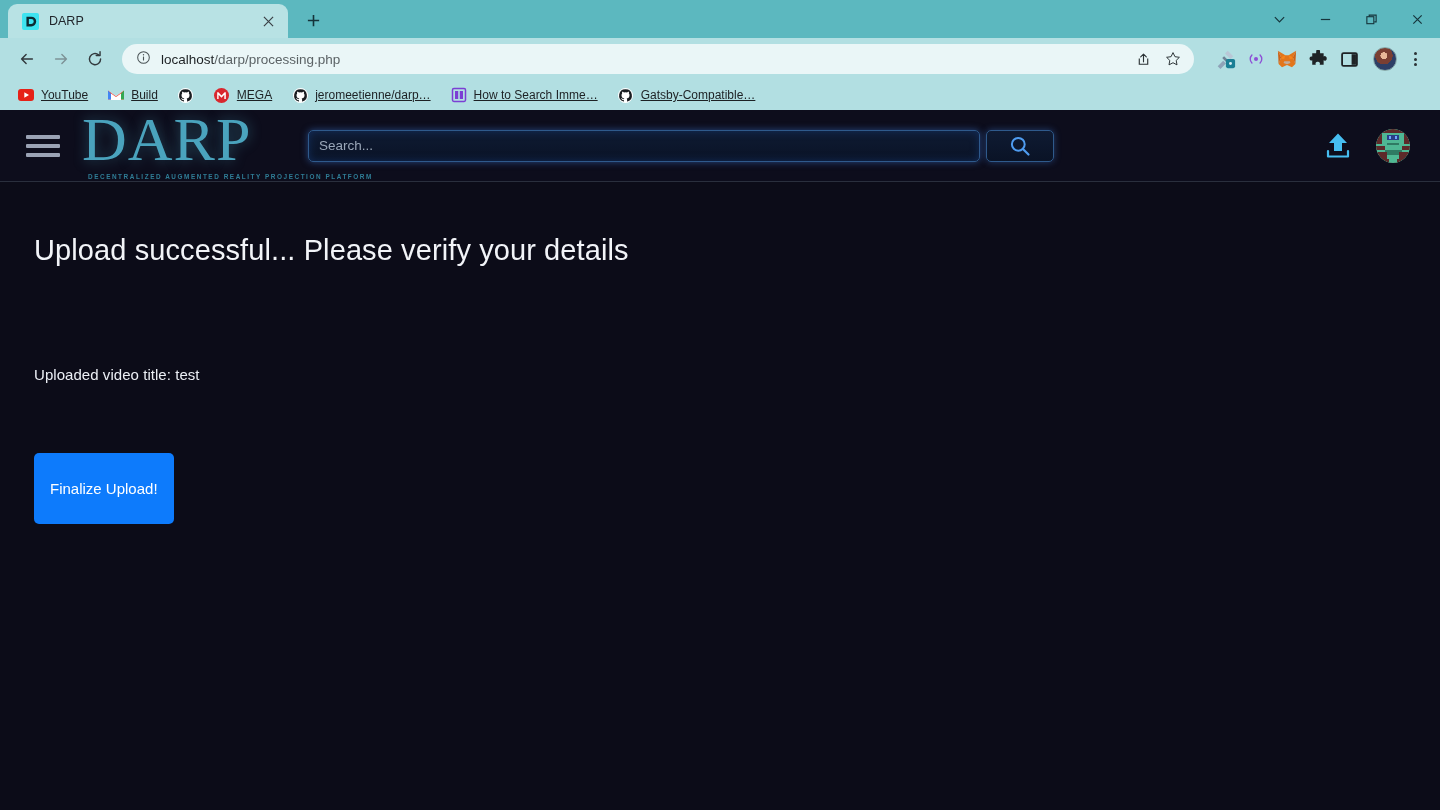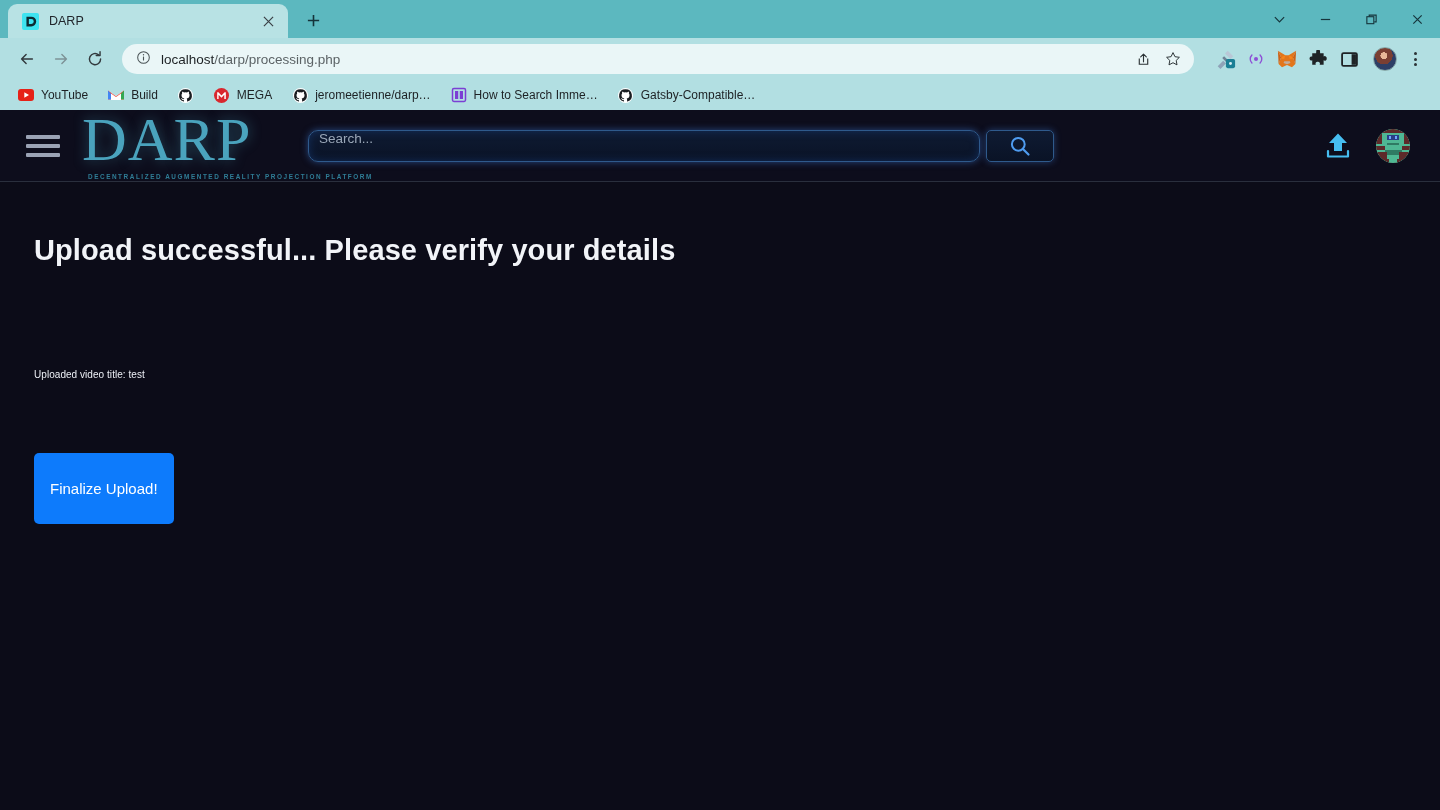--- a/index.html
+++ b/index.html
@@ -75,21 +75,21 @@
     border: 1px solid #8aa; overflow: hidden;
   }
   .kebab { width: 26px; height: 26px; display: flex; flex-direction: column; align-items: center; justify-content: center; gap: 2.5px; }
   .kebab i { width: 3px; height: 3px; border-radius: 50%; background: #2b3235; display: block; }
 
   .bookmarks {
     height: 30px; background: #b2dfe2; display: flex; align-items: center;
     padding: 0 10px; gap: 4px; flex: 0 0 30px;
   }
   .bm { display: flex; align-items: center; gap: 7px; padding: 3px 8px; border-radius: 5px; }
-  .bm-label { font-size: 12px; color: #1d2124; white-space: nowrap; }
+  .bm-label { font-size: 12px; color: #1d2124; white-space: nowrap; text-decoration: underline; }
   .bm-ico { width: 16px; height: 16px; display: flex; align-items: center; justify-content: center; flex: 0 0 16px; }
 
   
   .page { flex: 1; background: #0c0c18; overflow: hidden; position: relative; }
 
   .navbar {
     height: 72px; background: #0d0d1c; display: flex; align-items: center;
     padding: 0 22px 0 26px; position: relative;
     border-bottom: 1px solid #2a2f3d;
   }
@@ -102,24 +102,24 @@
     color: #4aa3bd; letter-spacing: 1px; font-weight: 400;
     text-shadow: 0 0 14px rgba(74,163,189,0.45);
   }
   .brand-tag {
     font-size: 6.4px; letter-spacing: 1.55px; color: #2f7d96;
     margin-top: 4px; margin-left: 6px; white-space: nowrap; font-weight: 700;
   }
 
   .searchwrap { display: flex; align-items: center; gap: 6px; margin-left: 26px; }
   .searchbox {
-    width: 672px; height: 32px; border-radius: 10px;
+    width: 672px; height: 32px; border-radius: 5px;
     background: linear-gradient(180deg,#0f1b33 0%, #0a1326 100%);
     border: 1px solid #2f5a8c; box-shadow: 0 0 7px rgba(60,120,210,0.55), inset 0 0 9px rgba(20,50,100,0.8);
-    display: flex; align-items: flex-start; padding: 0 10px;
+    display: flex; align-items: flex-end; padding: 8px 10px;
   }
   .searchbox input {
     width: 100%; background: transparent; border: 0; outline: 0;
     font-family: "Liberation Sans", sans-serif; font-size: 13.5px; color: #c8d4e4;
   }
   .searchbox input::placeholder { color: #9aa7b8; }
   .searchbtn {
     width: 68px; height: 32px; border-radius: 5px;
     background: linear-gradient(180deg,#0f1b33 0%, #0a1326 100%);
     border: 1px solid #2f5a8c; box-shadow: 0 0 7px rgba(60,120,210,0.45);
@@ -128,24 +128,24 @@
 
   .nav-right { margin-left: auto; display: flex; align-items: center; gap: 20px; padding-right: 8px; }
   .upload-btn { width: 36px; height: 34px; display: flex; align-items: center; justify-content: center; }
   .nav-avatar {
     width: 34px; height: 34px; border-radius: 50%; overflow: hidden;
     background: #3f8f7a; display: block;
   }
 
   .content { padding: 52px 0 0 34px; }
   .headline {
-    font-size: 29px; color: #f2f4f8; font-weight: 700; letter-spacing: 0.1px;
+    font-size: 29px; color: #f2f4f8; font-weight: 400; letter-spacing: 0.1px;
   }
   .details { margin-top: 94px; }
-  .detail-line { font-size: 10px; color: #eceff5; line-height: 27px; letter-spacing: 0.05px; }
+  .detail-line { font-size: 15px; color: #eceff5; line-height: 27px; letter-spacing: 0.05px; }
   .finalize {
     margin-top: 65px; display: inline-block;
     background: #0d7bfc; color: #ffffff; border: 0; border-radius: 5px;
     font-family: "Liberation Sans", sans-serif;
     font-size: 15px; padding: 27px 16px; cursor: pointer;
   }
 </style>
 </head>
 <body>
 

